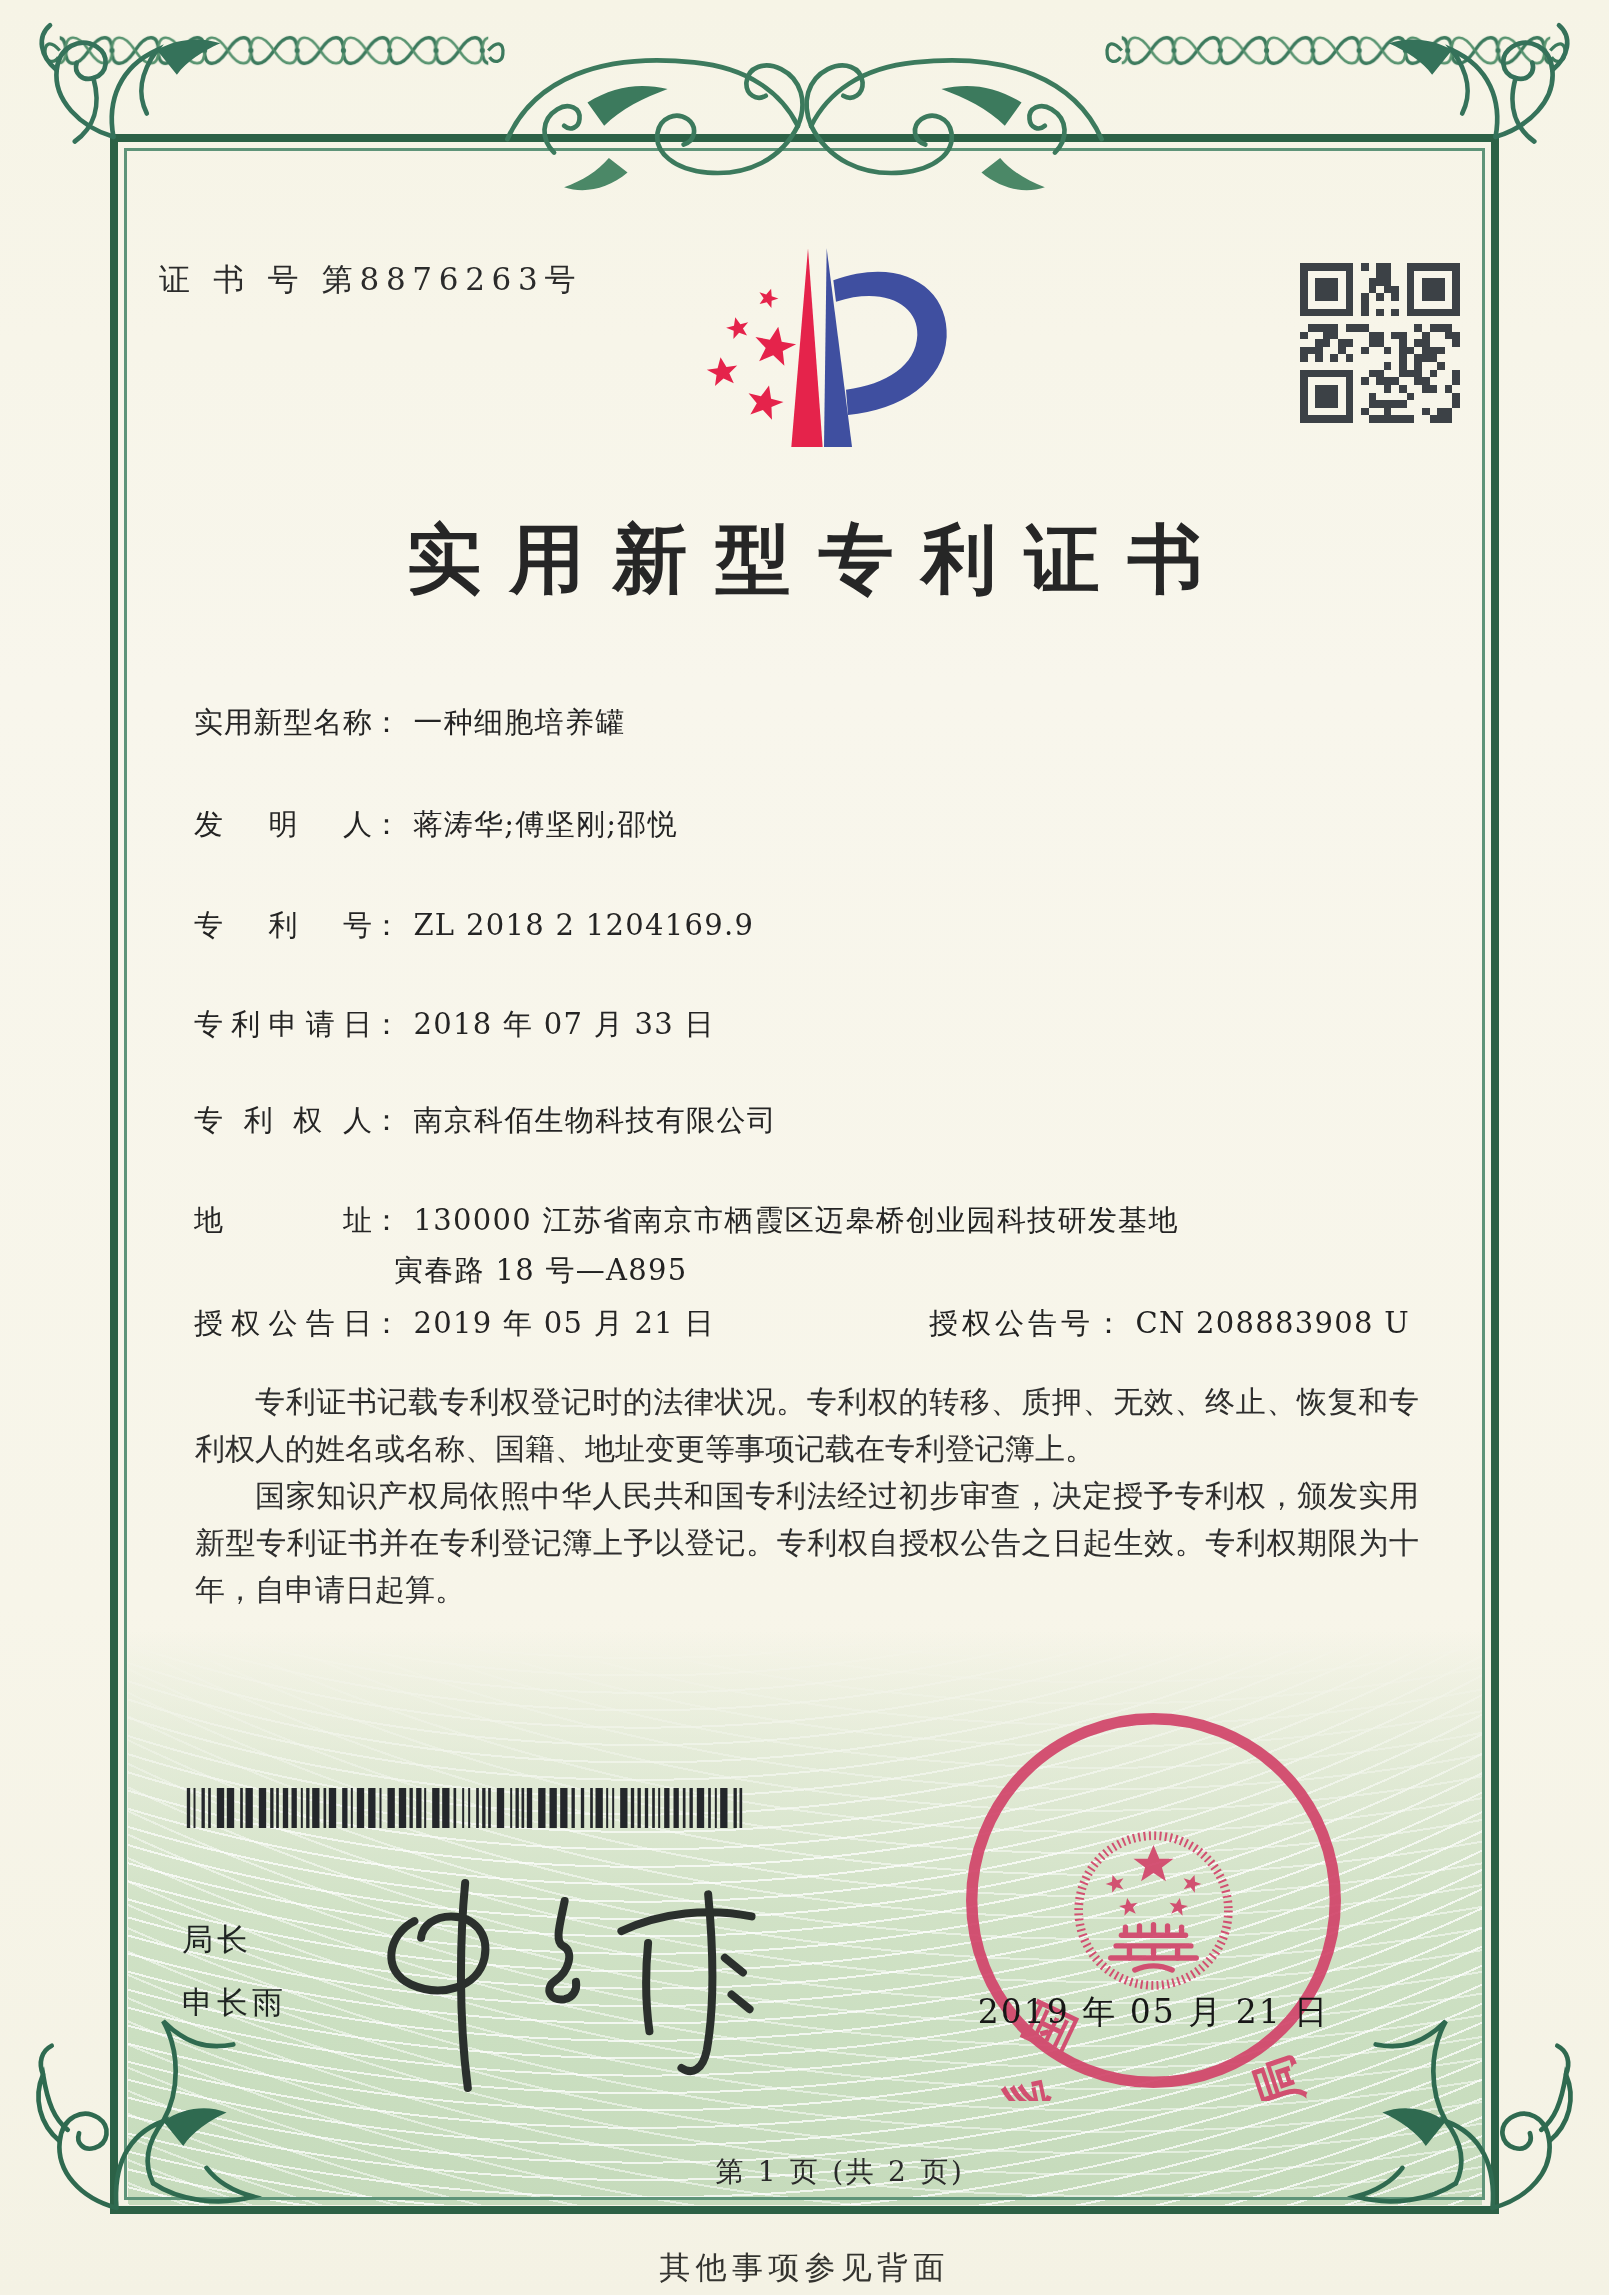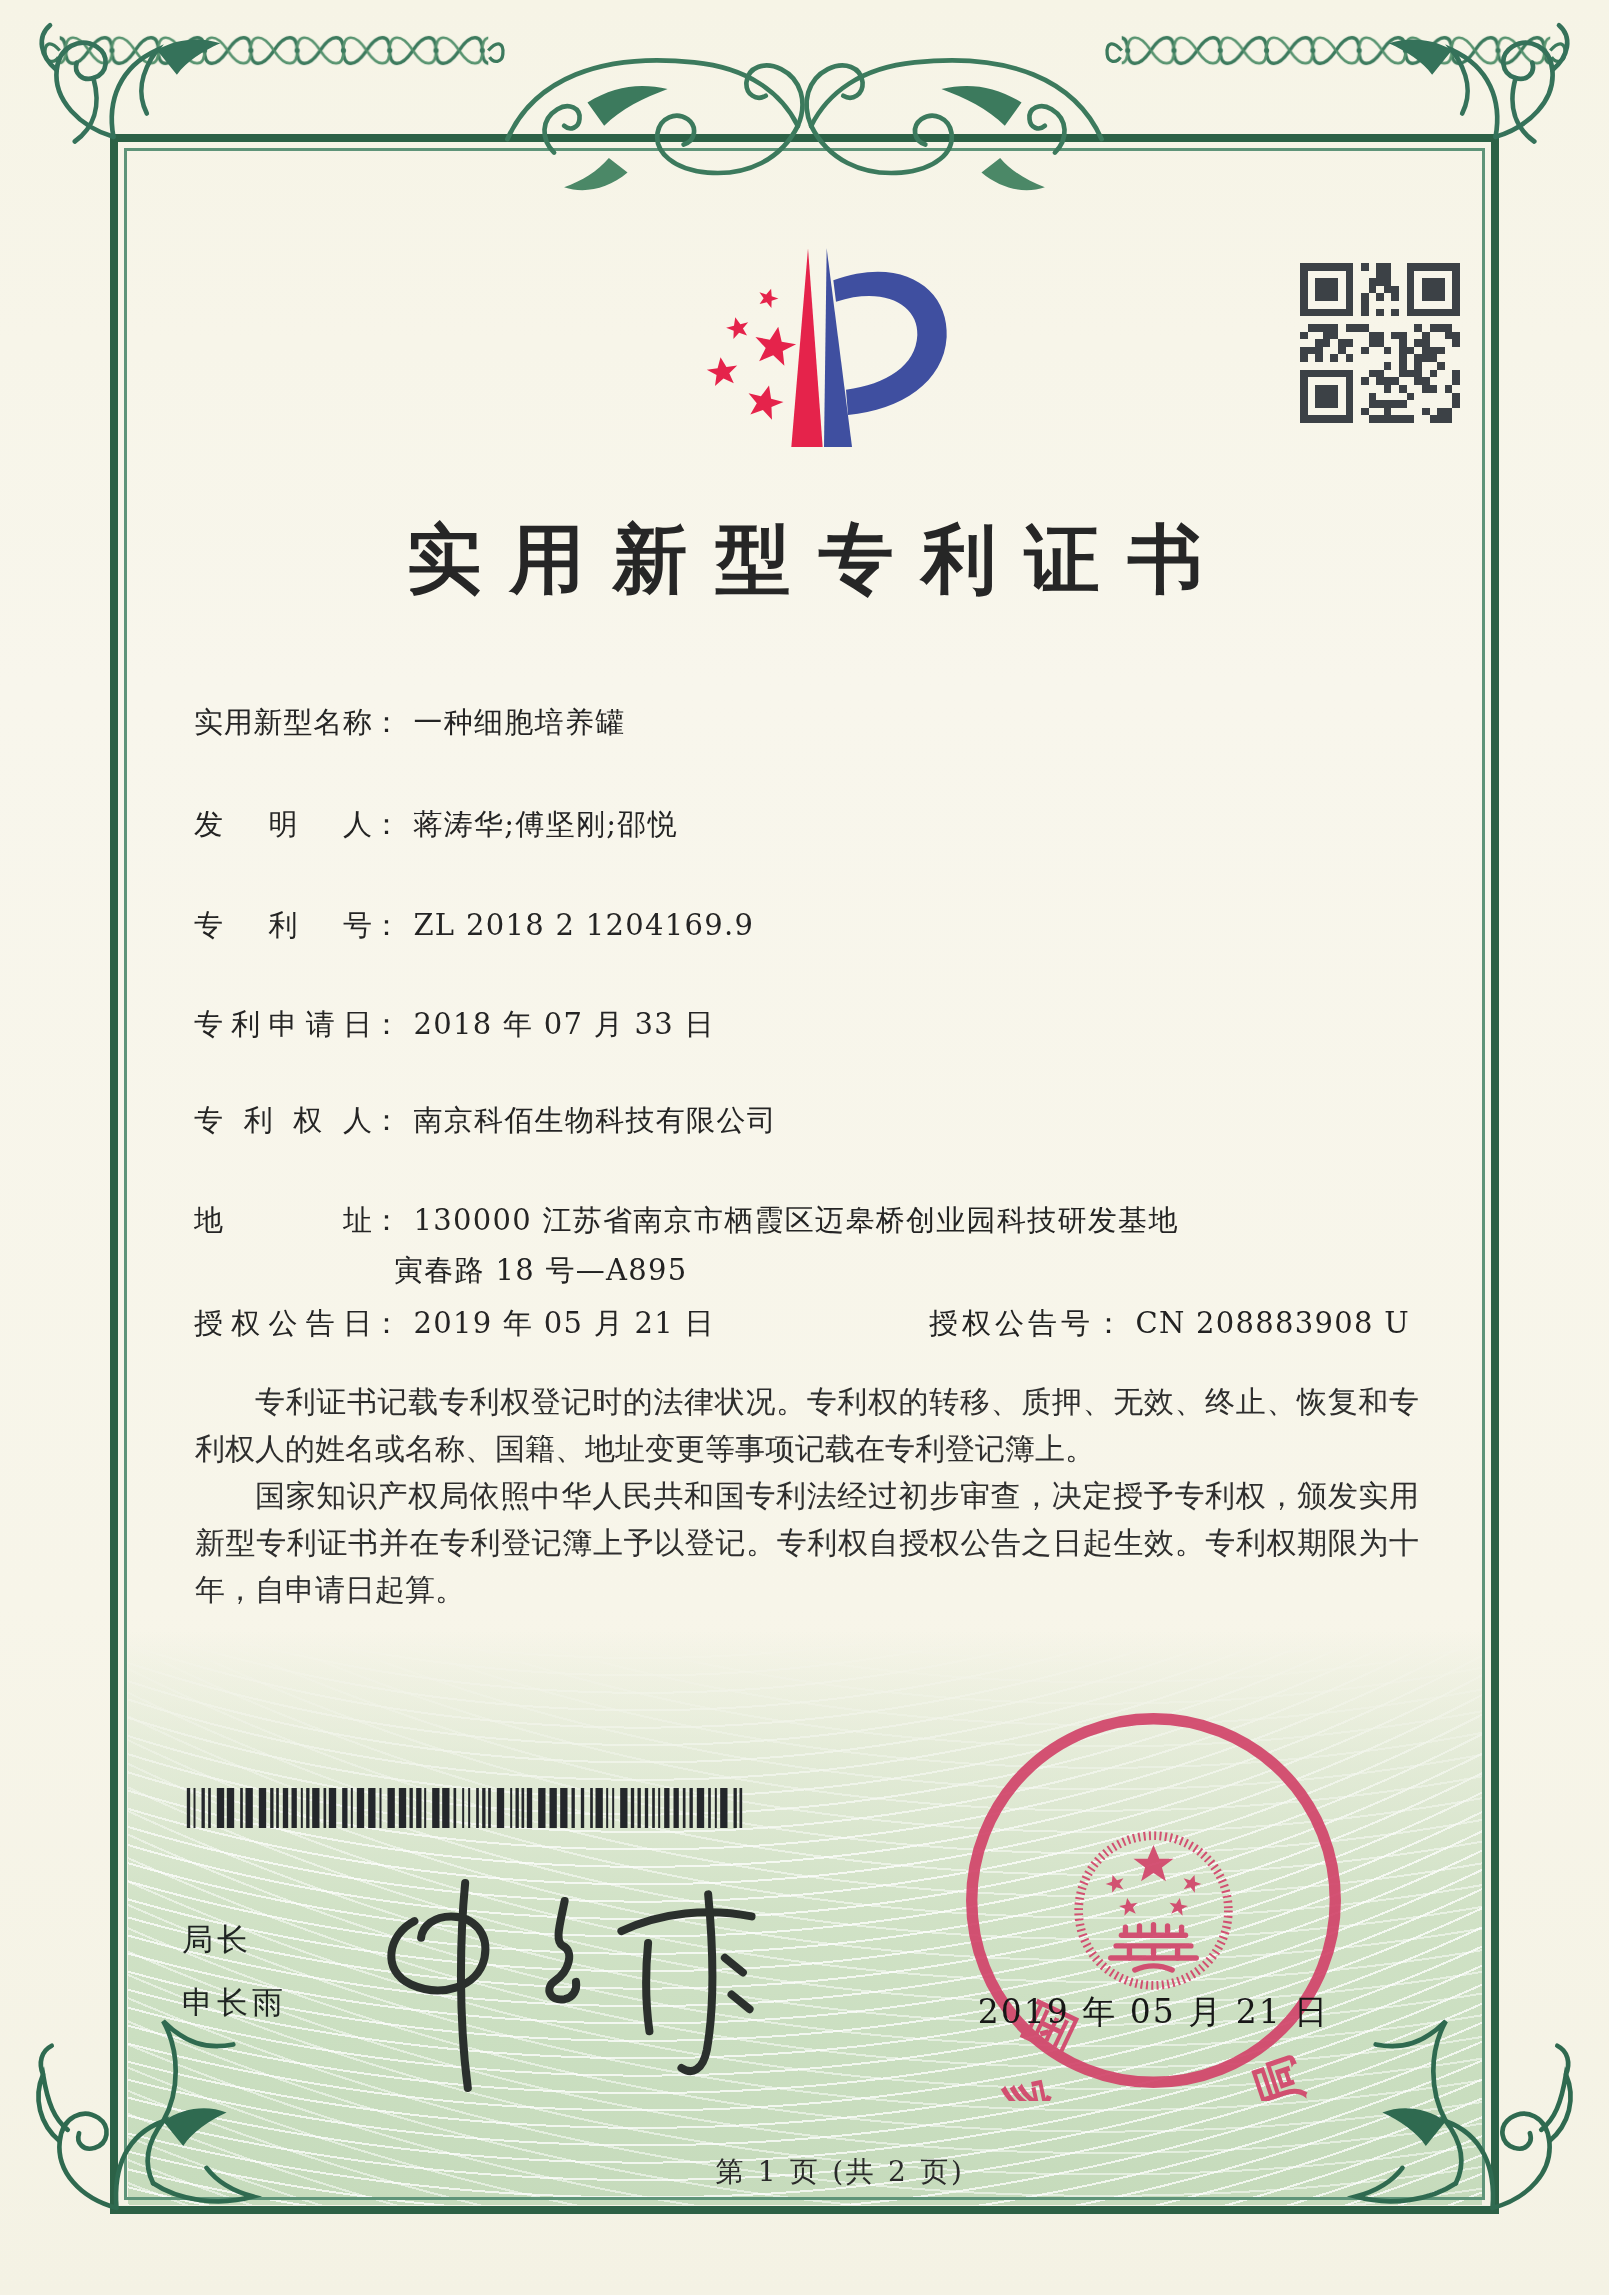--- a/index.html
+++ b/index.html
@@ -136,20 +136,21 @@
       <path d="M 155,355 C 100,340 65,300 70,255 C 74,218 105,205 128,220 C 147,233 143,259 122,265 C 106,270 94,258 99,243"></path>
       <path d="M 155,355 C 150,295 170,245 225,225 C 200,258 196,290 210,318"></path>
       <path d="M 225,225 C 255,205 290,200 320,212 C 293,225 270,240 255,262 Z" fill="#2f6a50" stroke="none"></path>
       <path d="M 70,255 C 40,230 30,190 45,155 C 52,198 62,222 82,238"></path>
       <path d="M 45,155 C 38,138 42,120 58,112"></path>
       <path d="M 225,225 C 250,180 250,120 225,75 C 258,108 290,118 330,110"></path>
       <path d="M 210,318 C 250,345 310,352 360,338 C 330,330 305,315 290,295"></path>
     </g>
   </svg>
 
+  <div class="cert-no">证 书 号 第8876263号</div>
 
   <svg class="abs" style="left:681px;top:247px" width="274" height="200" viewBox="0 0 410 300">
     <g fill="#e5234b">
       <path d="M 190,2 L 212,300 L 165,300 Z"></path>
       <g>
         <path transform="translate(130,77) scale(1.5) rotate(18)" d="M0,-10 L2.9,-3.1 10,-3.1 4.2,1.2 6.2,8.1 0,4 -6.2,8.1 -4.2,1.2 -10,-3.1 -2.9,-3.1 Z"></path>
         <path transform="translate(85,122) scale(1.7) rotate(-14)" d="M0,-10 L2.9,-3.1 10,-3.1 4.2,1.2 6.2,8.1 0,4 -6.2,8.1 -4.2,1.2 -10,-3.1 -2.9,-3.1 Z"></path>
         <path transform="translate(140,150) scale(3.1) rotate(10)" d="M0,-10 L2.9,-3.1 10,-3.1 4.2,1.2 6.2,8.1 0,4 -6.2,8.1 -4.2,1.2 -10,-3.1 -2.9,-3.1 Z"></path>
         <path transform="translate(62,188) scale(2.3) rotate(-8)" d="M0,-10 L2.9,-3.1 10,-3.1 4.2,1.2 6.2,8.1 0,4 -6.2,8.1 -4.2,1.2 -10,-3.1 -2.9,-3.1 Z"></path>
         <path transform="translate(125,234) scale(2.7) rotate(14)" d="M0,-10 L2.9,-3.1 10,-3.1 4.2,1.2 6.2,8.1 0,4 -6.2,8.1 -4.2,1.2 -10,-3.1 -2.9,-3.1 Z"></path>
@@ -424,15 +425,16 @@
         <path d="M 258,352 L 258,340 M 279,352 L 279,338 M 300,352 L 300,336 M 321,352 L 321,338 M 342,352 L 342,340" fill="none"></path>
         <path d="M 236,386 L 364,386" fill="none"></path>
         <path d="M 264,386 L 264,372 M 300,386 L 300,370 M 336,386 L 336,372" fill="none"></path>
         <path d="M 272,404 C 290,396 310,396 328,404" fill="none"></path>
       </g>
     </g>
   </svg>
   <div class="seal-date">2019 年 05 月 21 日</div>
 
   <div class="page-info">第 1 页 (共 2 页)</div>
+  <div class="back-note">其他事项参见背面</div>
 
 </div>
 
 
 </body></html>

